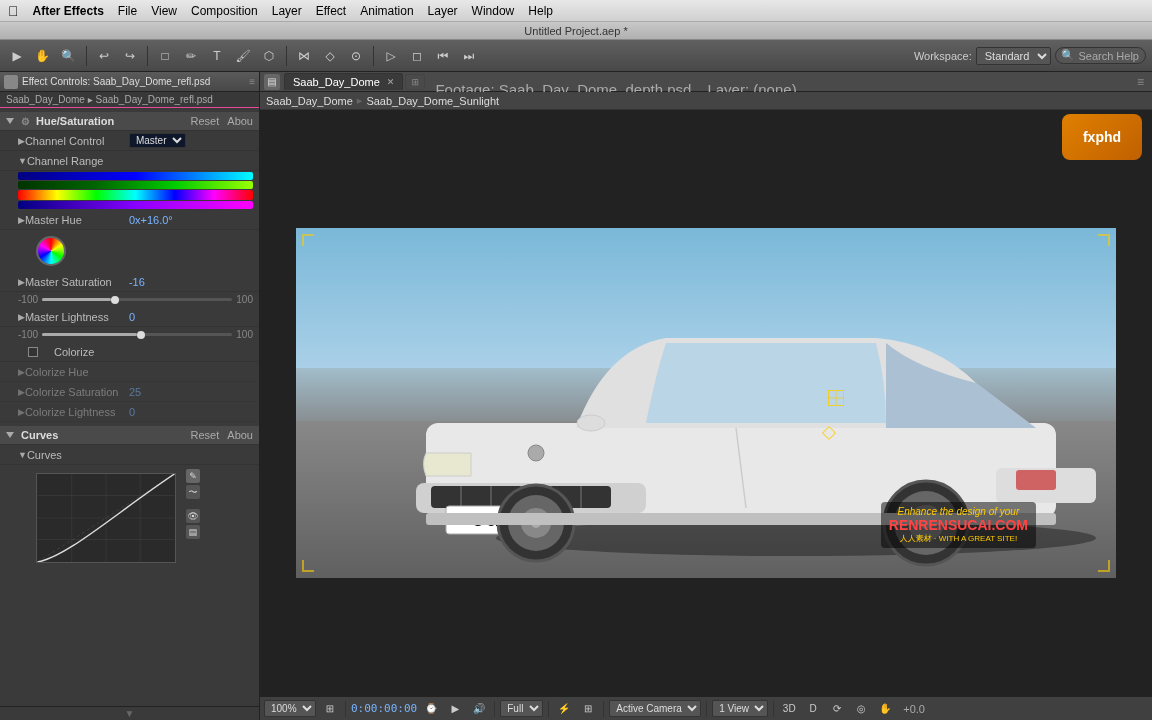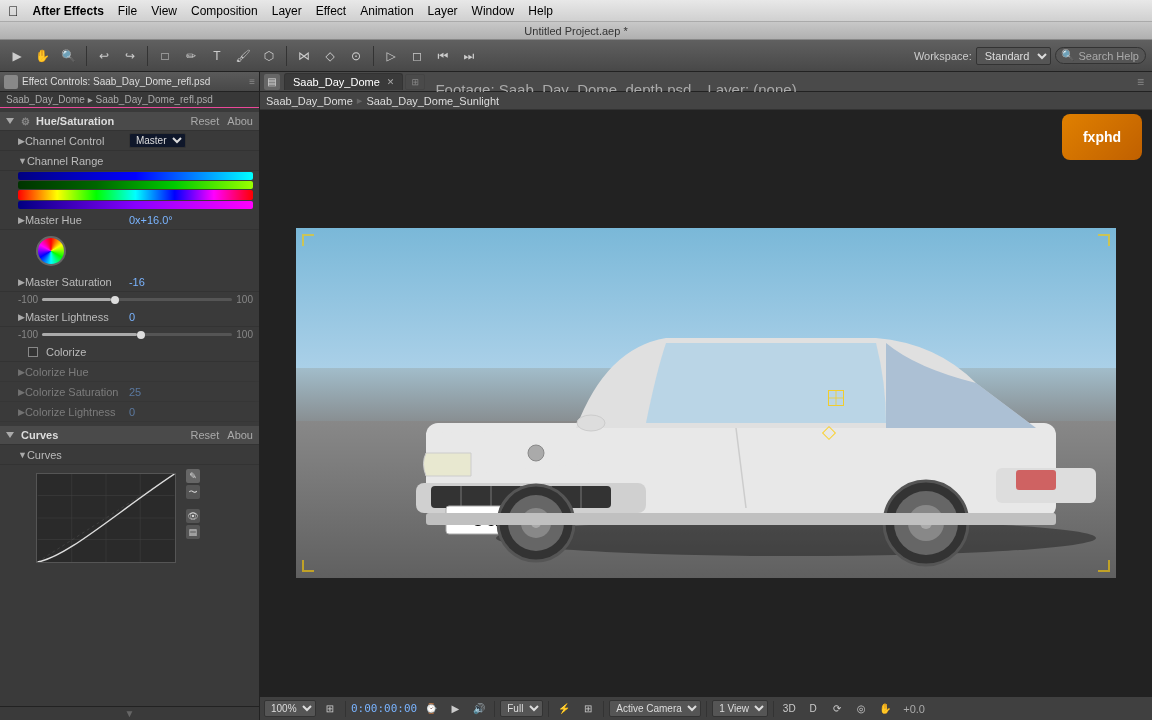--- a/index.html
+++ b/index.html
@@ -604,21 +604,21 @@
         <div class="slider-track" style="flex:1;">
           <div class="slider-fill" style="width:50%;"></div>
           <div class="slider-handle" style="left:50%;"></div>
         </div>
         <span style="color:#888;font-size:10px;">100</span>
       </div>
 
       <div class="effect-row">
         <div style="width:10px;"></div>
         <span class="checkbox-box"></span>
-        <span class="effect-label" style="margin-left:8px;">Colorize</span>
+        <span class="effect-label" style="margin-left:16px;">Colorize</span>
       </div>
 
       <div class="effect-row" style="opacity:0.5;">
         <div class="expand-arrow">▶</div>
         <span class="effect-label">Colorize Hue</span>
       </div>
       <div class="effect-row" style="opacity:0.5;">
         <div class="expand-arrow">▶</div>
         <span class="effect-label">Colorize Saturation</span>
         <span class="effect-value">25</span>
@@ -767,20 +767,25 @@
 
           <div class="crosshair" style="left:532px;top:162px;"></div>
 
           <div class="viewer-corner-tl"></div>
           <div class="viewer-corner-tr"></div>
           <div class="viewer-corner-bl"></div>
           <div class="viewer-corner-br"></div>
 
           <div style="position:absolute;left:528px;top:200px;width:10px;height:10px;transform:rotate(45deg);border:1px solid #ffcc00;opacity:0.8;"></div>
 
+          <div class="watermark">
+            <div class="watermark-line1">Enhance the design of your</div>
+            <div class="watermark-logo">RENRENSUCAI.COM</div>
+            <div class="watermark-tagline">人人素材 · WITH A GREAT SITE!</div>
+          </div>
         </div>
       </div>
     </div>
 
     <div id="viewer-controls">
       <select class="viewer-ctrl-select">
         <option>100%</option>
       </select>
       <div class="viewer-ctrl-btn">⊞</div>
       <div class="viewer-ctrl-sep"></div>

